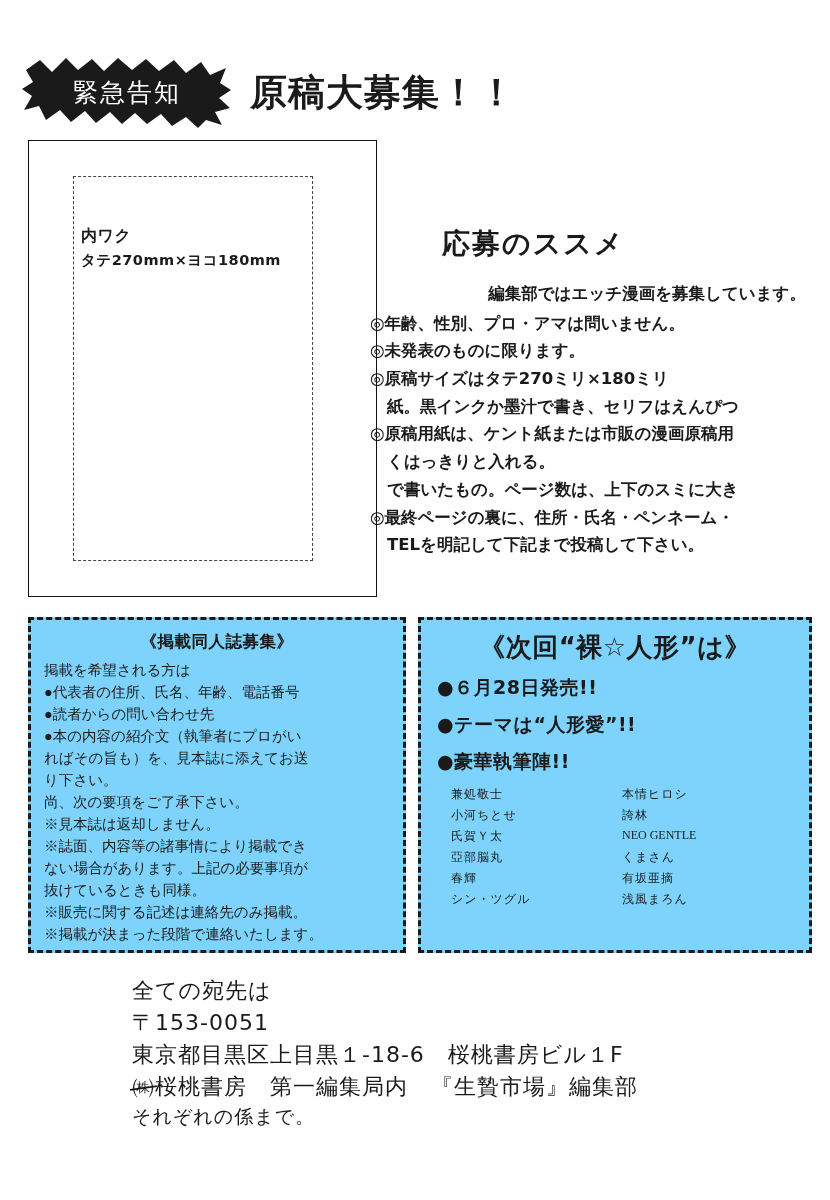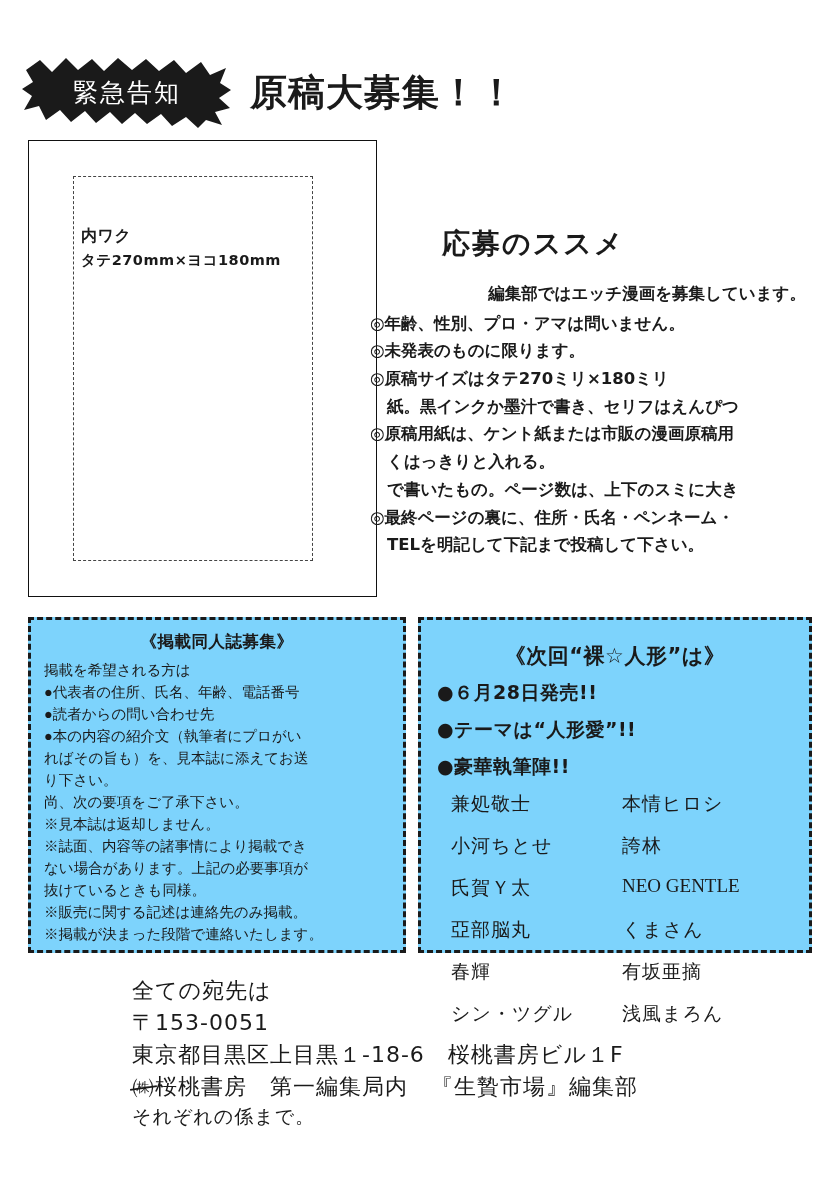--- a/index.html
+++ b/index.html
@@ -144,22 +144,22 @@
     border: 3px dashed #1a1a1a;
   }
   .box-title {
     text-align: center;
     font-size: 16.5px;
     font-weight: bold;
     margin: 11px 0 6px;
     letter-spacing: 0.5px;
   }
   .box-right .box-title {
-    font-size: 21px;
-    margin: 22px 0 10px;
+    font-size: 26px;
+    margin: 10px 0 10px;
   }
   .box-left .body {
     padding: 0 13px;
     font-size: 14.5px;
     line-height: 1.52;
     font-family: Liberation Serif, serif;
   }
   .box-left .body div {
     margin-bottom: 0px;
   }
@@ -169,22 +169,22 @@
   .box-right .body .bullet {
     font-size: 19px;
     font-weight: bold;
     margin-bottom: 11px;
     letter-spacing: 0.5px;
   }
   .writers {
     margin-top: 4px;
     display: grid;
     grid-template-columns: 1fr 1fr;
-    row-gap: 16px;
-    font-size: 19px;
+    row-gap: 4px;
+    font-size: 12px;
     padding-left: 14px;
   }
   .writers span { letter-spacing: 1px; }
   .writers span.lat { letter-spacing: 0; font-family: "Liberation Serif", serif; }
 
   
   .address {
     position: absolute;
     left: 132px;
     top: 975px;

